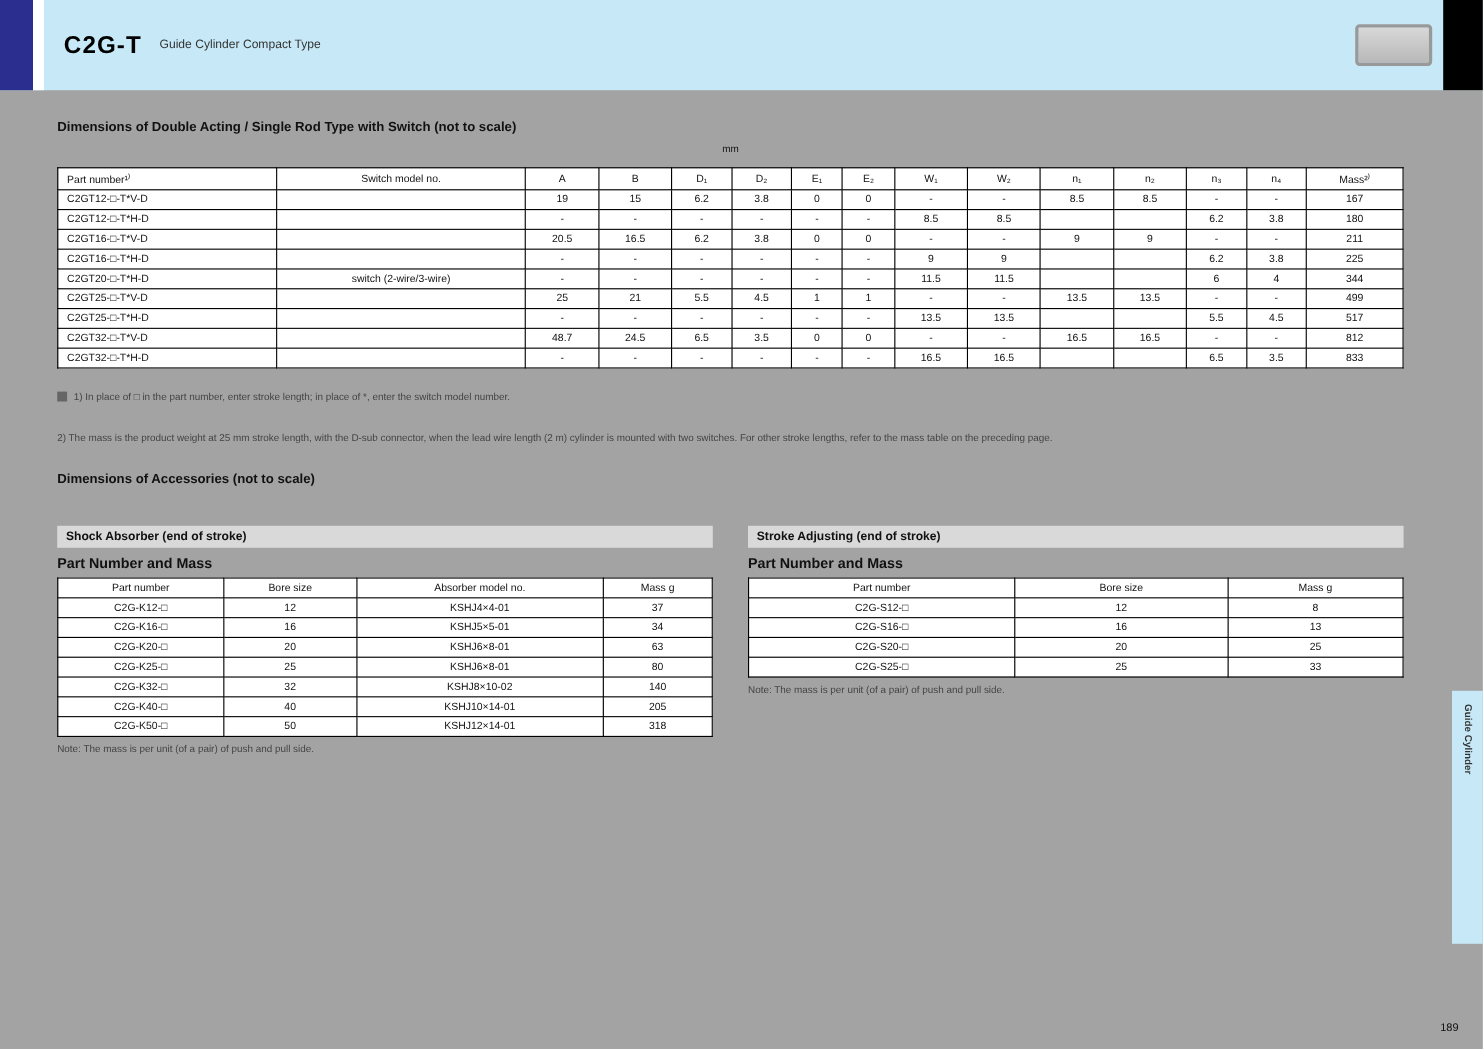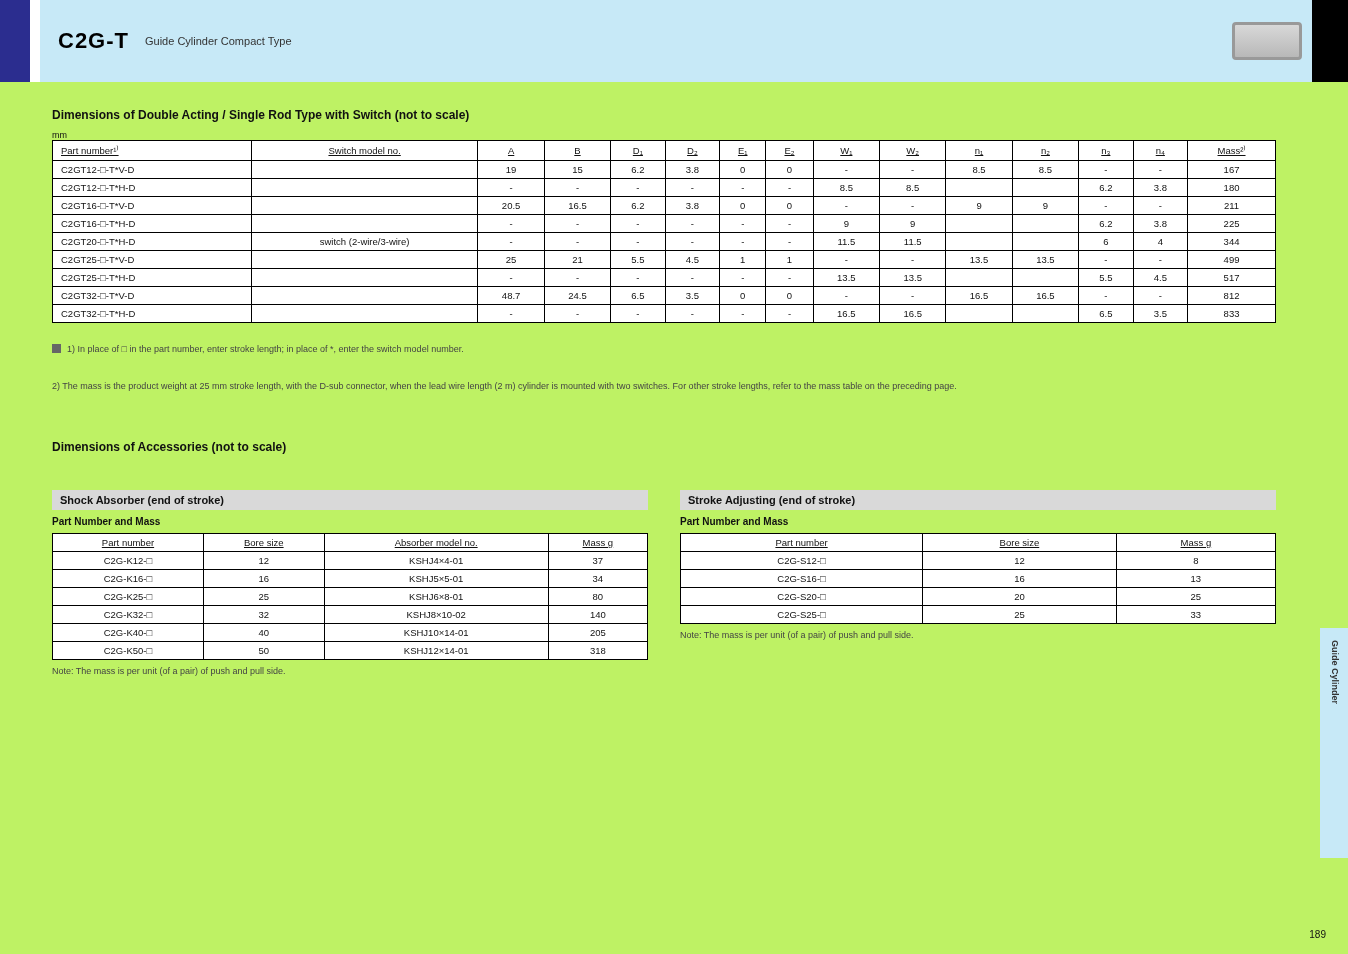--- a/index.html
+++ b/index.html
@@ -7,21 +7,21 @@
     margin: 0;
     font-family: Arial, Helvetica, sans-serif;
     font-size: 10px;
     color: #111;
     background: #fff;
   }
   .page {
     width: 1348px;
     height: 954px;
     position: relative;
-    background: #bef264;
+    background: #a3a3a3;
   }
 
   
   .banner {
     position: relative;
     height: 82px;
     background: #c7e9f7;
     display: flex;
     align-items: center;
   }
@@ -83,21 +83,20 @@
     text-align: center;
     vertical-align: middle;
     background: #fff;
   }
   table.data th.left, table.data td.left {
     text-align: left;
     padding-left: 8px;
   }
   table.data th {
     font-weight: normal;
-    text-decoration: underline;
   }
 
   .note {
     font-size: 9px;
     color: #444;
     margin-top: 8px;
     line-height: 1.35;
     white-space: pre-line;
   }
   .note .bullet {
@@ -118,21 +117,21 @@
     flex: 1;
   }
   .bar-head {
     background: #d9d9d9;
     padding: 4px 8px;
     font-size: 11px;
     font-weight: bold;
     margin-bottom: 6px;
   }
   .bar-sub {
-    font-size: 10px;
+    font-size: 13px;
     font-weight: bold;
     margin: 4px 0 6px 0;
   }
   .small-note {
     font-size: 9px;
     color: #444;
     margin-top: 6px;
   }
 
   
@@ -175,21 +174,21 @@
     <div class="subtitle">Guide Cylinder Compact Type</div>
     <div class="banner-right">
       <div class="banner-chip"></div>
       <div class="banner-black"></div>
     </div>
   </div>
 
   <div class="content">
 
     <div class="section-title">Dimensions of Double Acting / Single Rod Type with Switch (not to scale)</div>
-    <div style="text-align:left;font-size:9px;margin-bottom:0;">mm</div>
+    <div style="text-align:center;font-size:9px;margin-bottom:12px;">mm</div>
 
     <table class="data">
       <thead>
         <tr>
           <th class="left">Part number¹⁾</th>
           <th>Switch model no.</th>
           <th>A</th>
           <th>B</th>
           <th>D₁</th>
           <th>D₂</th>
@@ -360,21 +359,21 @@
           </tr>
         </tbody>
     </table>
 
     <div class="note">
       <span class="bullet"></span><span>1) In place of □ in the part number, enter stroke length; in place of *, enter the switch model number.</span>
       <br>
       <span style="display:inline-block;">2) The mass is the product weight at 25 mm stroke length, with the D-sub connector, when the lead wire length (2 m) cylinder is mounted with two switches. For other stroke lengths, refer to the mass table on the preceding page.</span>
     </div>
 
-    <div class="section-title" style="margin-top:48px;">Dimensions of Accessories (not to scale)</div>
+    <div class="section-title" style="margin-top:24px;">Dimensions of Accessories (not to scale)</div>
 
     <div class="two-col">
 
       <div class="col">
         <div class="bar-head">Shock Absorber (end of stroke)</div>
         <div class="bar-sub">Part Number and Mass</div>
         <table class="data">
           <thead>
             <tr>
               <th>Part number</th>
@@ -390,20 +389,26 @@
                 <td>KSHJ4×4-01</td>
                 <td>37</td>
               </tr>
               <tr>
                 <td>C2G-K16-□</td>
                 <td>16</td>
                 <td>KSHJ5×5-01</td>
                 <td>34</td>
               </tr>
               <tr>
+                <td>C2G-K20-□</td>
+                <td>20</td>
+                <td>KSHJ6×8-01</td>
+                <td>63</td>
+              </tr>
+              <tr>
                 <td>C2G-K25-□</td>
                 <td>25</td>
                 <td>KSHJ6×8-01</td>
                 <td>80</td>
               </tr>
               <tr>
                 <td>C2G-K32-□</td>
                 <td>32</td>
                 <td>KSHJ8×10-02</td>
                 <td>140</td>

